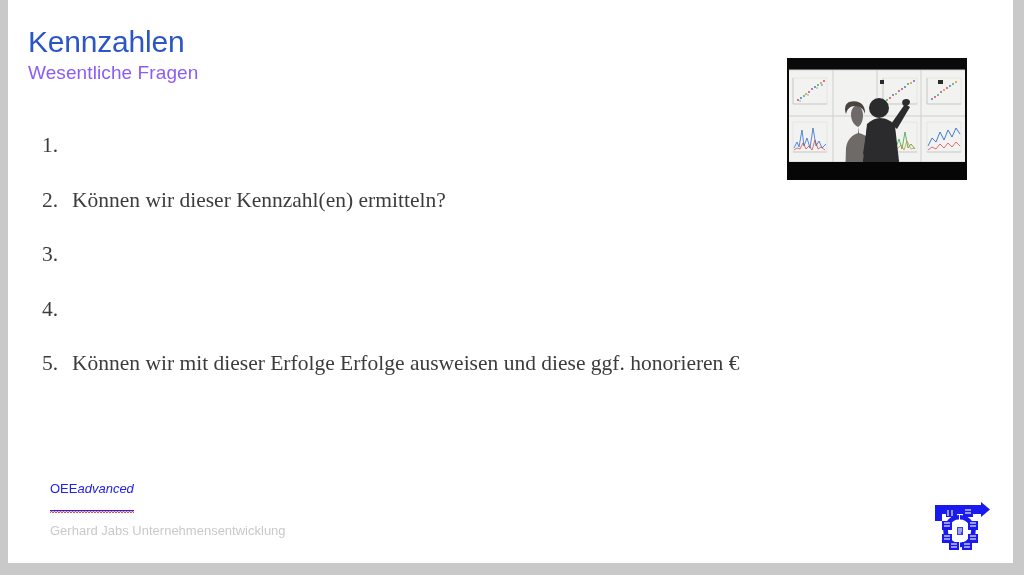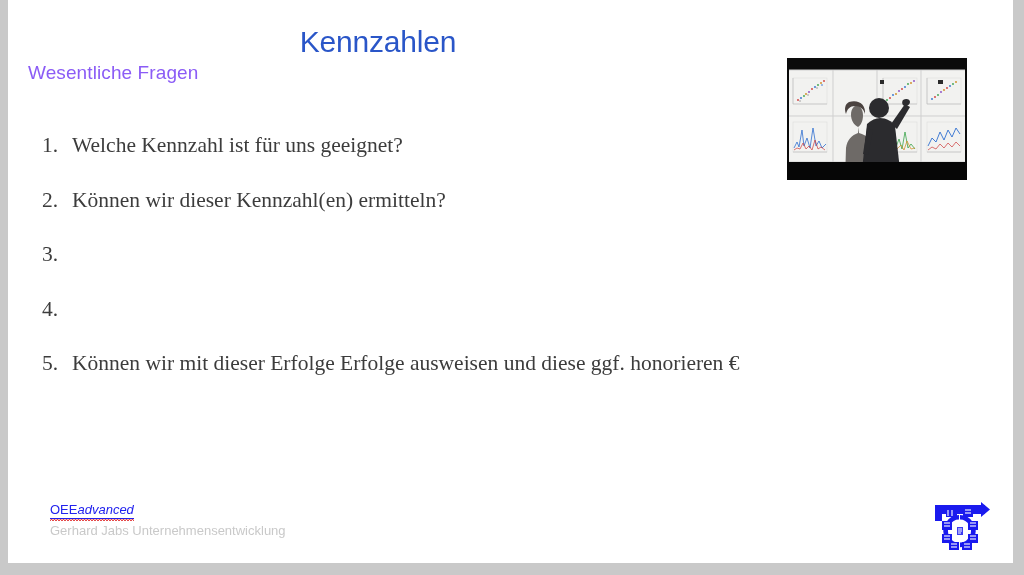--- a/index.html
+++ b/index.html
@@ -40,21 +40,20 @@
     width: 700px;
   }
   #slide-title {
     font-family: "Liberation Sans", sans-serif;
     font-size: 30px;
     font-weight: 400;
     color: #2a56c8;
     letter-spacing: -0.2px;
     line-height: 1.06;
     white-space: nowrap;
-    text-align: center;
   }
   #slide-subtitle {
     margin-top: 5px;
     font-family: "Liberation Sans", sans-serif;
     font-size: 19px;
     font-weight: 400;
     color: #8b5cf6;
     letter-spacing: 0.1px;
     line-height: 1.1;
     white-space: nowrap;
@@ -109,37 +108,37 @@
   }
   #brand-line {
     font-family: "Liberation Sans", sans-serif;
     font-size: 13px;
     color: #2222ee;
     line-height: 1.15;
     white-space: nowrap;
     display: inline-block;
     position: relative;
     border-bottom: 1px solid #2222ee;
-    padding-bottom: 0px;
+    padding-bottom: 13px;
   }
   #brand-oee { font-style: normal; }
   #brand-advanced { font-style: italic; }
   
   #brand-squiggle {
     position: absolute;
     left: 0;
     bottom: -4px;
     width: 100%;
     height: 4px;
     overflow: hidden;
   }
   #brand-squiggle svg { display: block; }
 
   #company-line {
-    margin-top: 5px;
+    margin-top: 13px;
     font-family: "Liberation Sans", sans-serif;
     font-size: 13px;
     color: #c9c9c9;
     line-height: 1.15;
     white-space: nowrap;
   }
 
   
   #corner-logo {
     position: absolute;
@@ -158,21 +157,20 @@
 
     <div id="title-block">
       <div id="slide-title">Kennzahlen</div>
       <div id="slide-subtitle">Wesentliche Fragen</div>
     </div>
 
     <div id="question-list">
 
       <div class="q-row">
         <span class="q-num">1.</span>
-        <span class="q-text">Welche Kennzahl ist für uns geeignet?</span>
       </div>
 
       <div class="q-row">
         <span class="q-num">2.</span>
         <span class="q-text">Können wir dieser Kennzahl(en) ermitteln?</span>
       </div>
 
       <div class="q-row">
         <span class="q-num">3.</span>
       </div>

